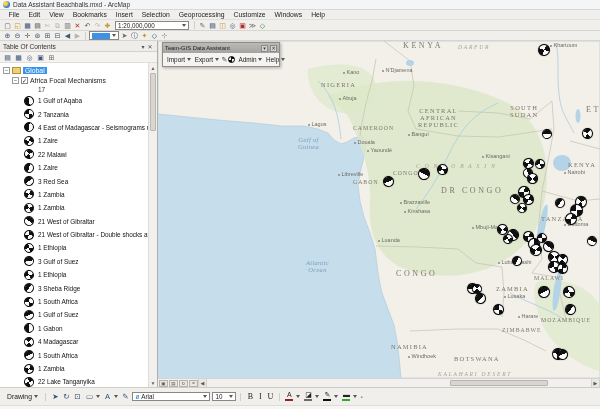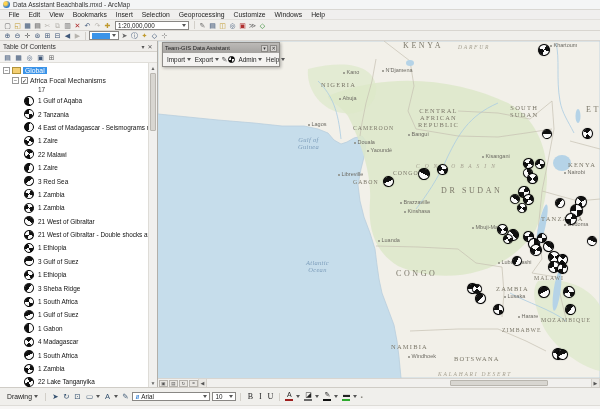--- a/index.html
+++ b/index.html
@@ -362,21 +362,21 @@
           <span class="map-label country" style="left: 163px; top: 40px;">NIGERIA</span>
           <span class="map-label center" style="left: 260px; top: 66px;">CENTRAL
 AFRICAN
 REPUBLIC</span>
           <span class="map-label center" style="left: 352px; top: 63px;">SOUTH
 SUDAN</span>
           <span class="map-label country-lg" style="left: 428px; top: 64px;">ETH</span>
           <span class="map-label sm" style="left: 195px; top: 84px;">CAMEROON</span>
           <span class="map-label sm" style="left: 195px; top: 138px;">GABON</span>
           <span class="map-label sm" style="left: 235px; top: 129px;">CONGO</span>
-          <span class="map-label country-lg" style="left: 283px; top: 145px;">DR SUDAN</span>
+          <span class="map-label country-lg" style="left: 283px; top: 145px;">DR CONGO</span>
           <span class="map-label region" style="left: 258px; top: 122px;">C O N G O   B A S I N</span>
           <span class="map-label" style="left: 410px; top: 120px;">KENYA</span>
           <span class="map-label" style="left: 383px; top: 174px;">TANZANIA</span>
           <span class="map-label country-lg" style="left: 238px; top: 228px;">CONGO</span>
           <span class="map-label" style="left: 338px; top: 244px;">ZAMBIA</span>
           <span class="map-label sm" style="left: 376px; top: 234px;">MALAWI</span>
           <span class="map-label sm" style="left: 383px; top: 276px;">MOZAMBIQUE</span>
           <span class="map-label sm" style="left: 344px; top: 286px;">ZIMBABWE</span>
           <span class="map-label" style="left: 233px; top: 302px;">NAMIBIA</span>
           <span class="map-label" style="left: 296px; top: 314px;">BOTSWANA</span>

